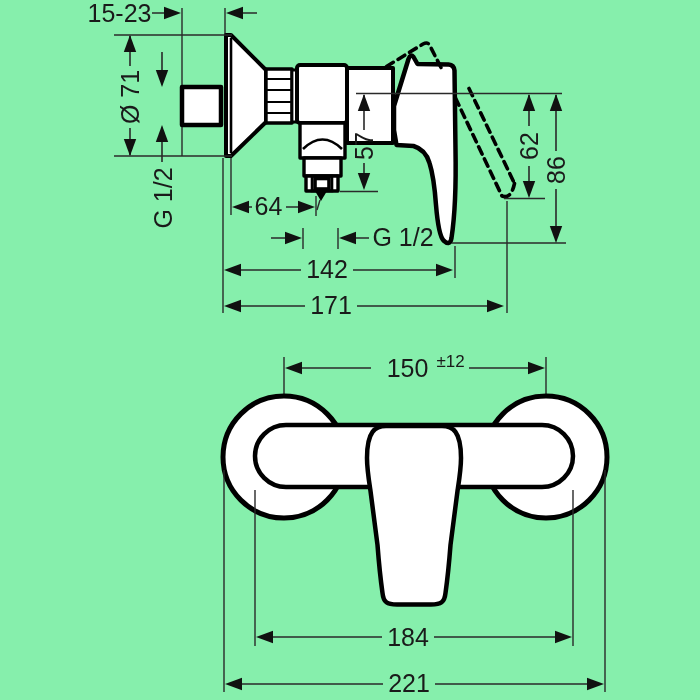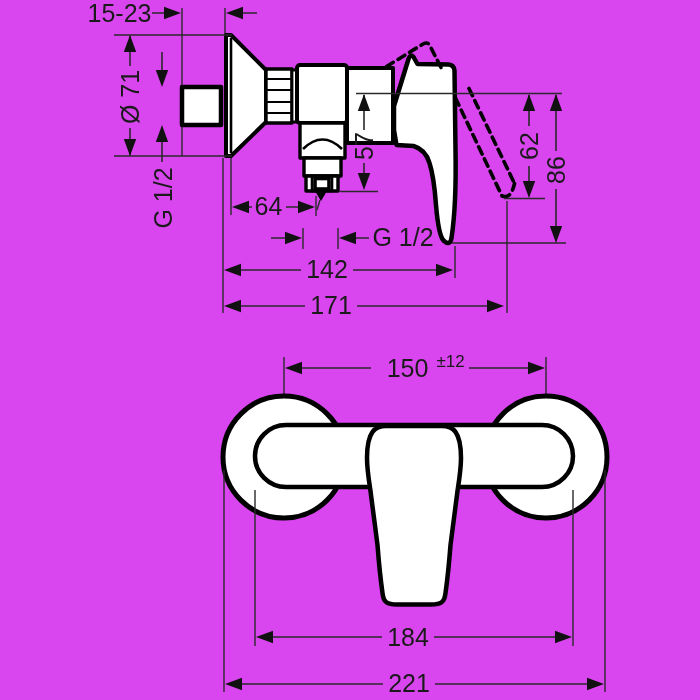--- a/index.html
+++ b/index.html
@@ -1,16 +1,16 @@
 <!DOCTYPE html>
 <html><head>
 <meta charset="utf-8">
 <style>
   html,body{margin:0;padding:0;background:#ffffff;}
-  .stage{width:700px;height:700px;position:relative;background:#d946ef;overflow:hidden;}
+  .stage{width:700px;height:700px;position:relative;background:#86efac;overflow:hidden;}
   svg{display:block;}
   text{font-family:"Liberation Sans","DejaVu Sans",sans-serif;font-size:25px;fill:#1a1a1a;}
   .sup{font-size:17px;}
   .outline{fill:#ffffff;stroke:#000000;stroke-width:4;stroke-linejoin:round;}
   .outline-med{fill:#ffffff;stroke:#000000;stroke-width:3.4;stroke-linejoin:round;}
   .inner{fill:none;stroke:#000000;stroke-width:2.6;}
   .dash{fill:none;stroke:#000000;stroke-width:3.6;stroke-dasharray:8 5.5;stroke-linecap:round;}
   .dim{fill:none;stroke:#2a2a2a;stroke-width:1.6;}
   .thin{fill:none;stroke:#2a2a2a;stroke-width:1.4;}
   .ah{fill:#111111;}

